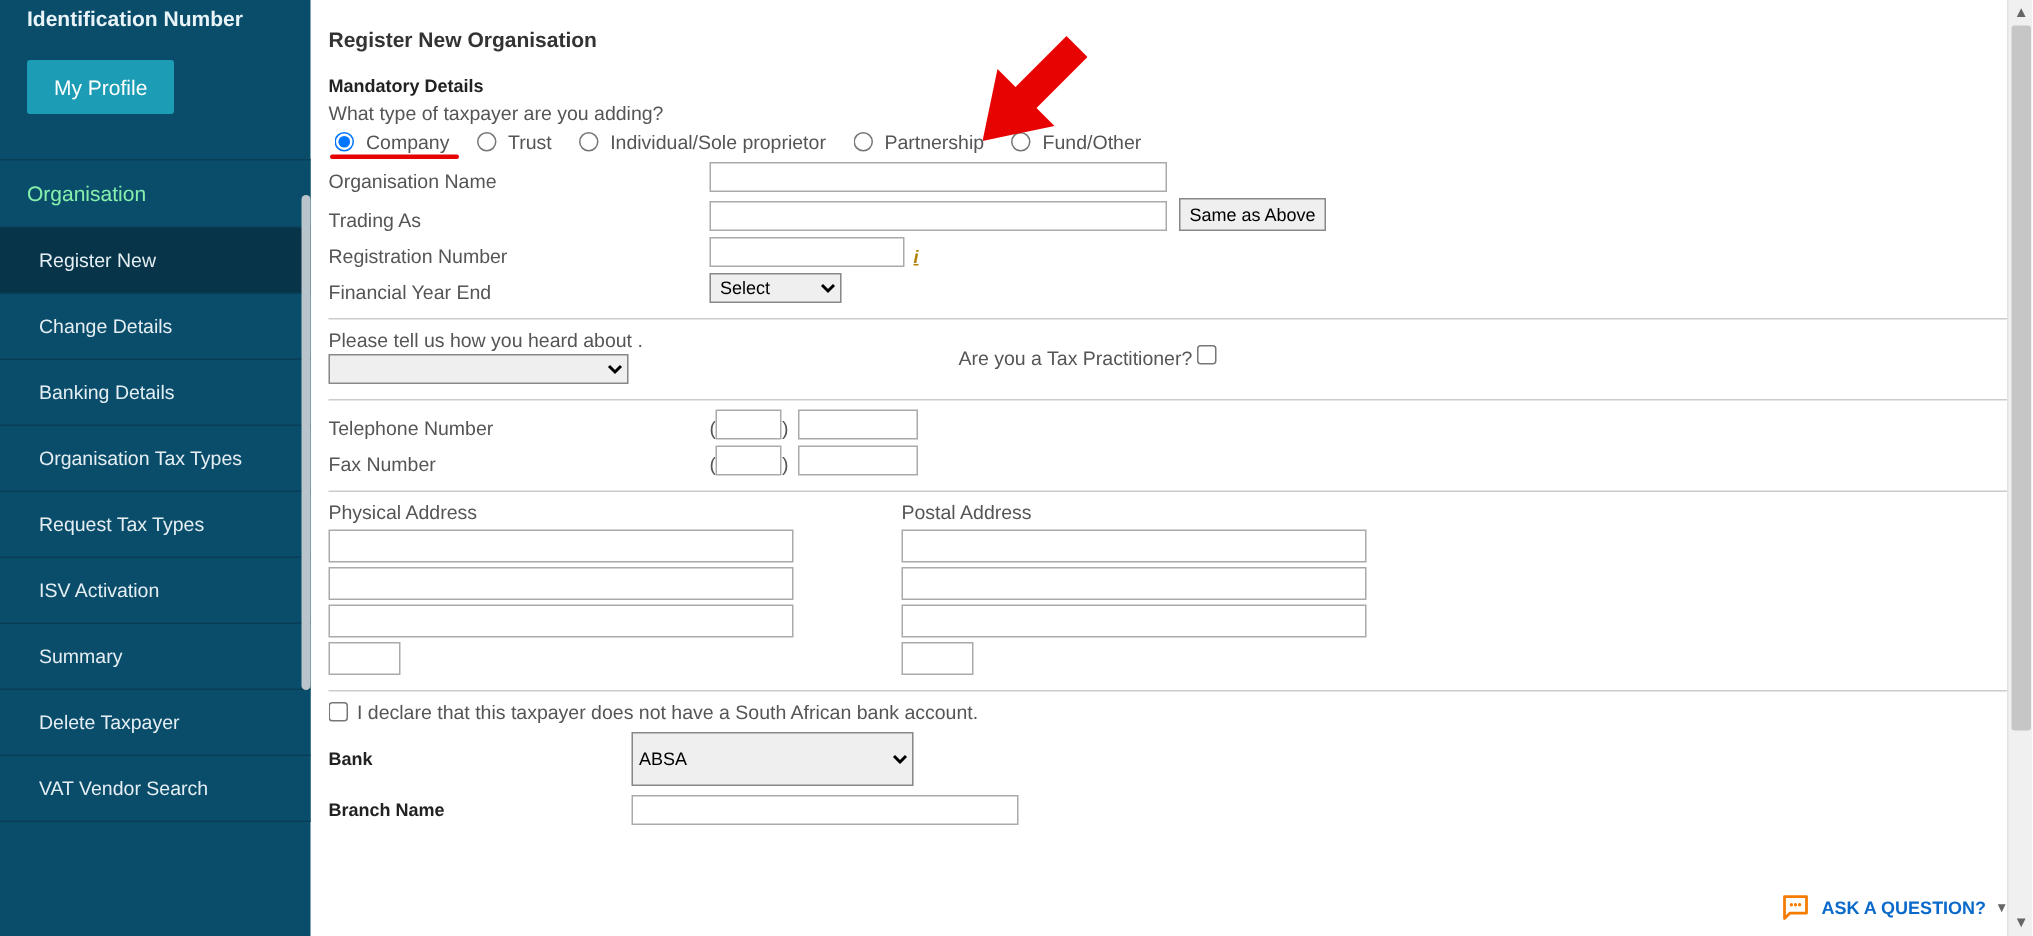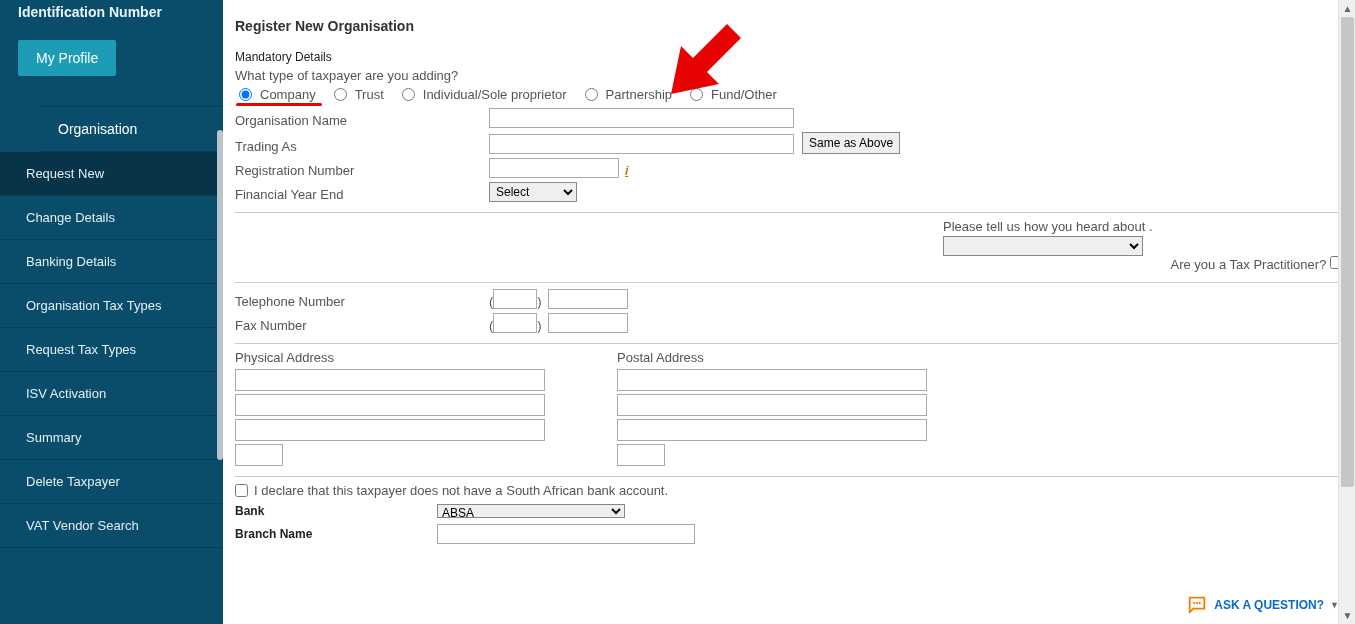--- a/index.html
+++ b/index.html
@@ -11,21 +11,21 @@
       width: 1355px;
       height: 624px;
       overflow: hidden;
       position: relative;
     }
     .page-wrap {
       display: flex;
       height: 624px;
     }
     .sidebar {
-      width: 223px;
+      width: 207px;
       background: #0a4d6b;
       color: #fff;
       flex-shrink: 0;
       position: relative;
     }
     .sidebar-top {
       padding: 0 18px 0 18px;
     }
     .id-number {
       font-weight: bold;
@@ -40,25 +40,24 @@
       padding: 10px 18px;
       font-size: 14px;
       cursor: pointer;
       margin-top: 12px;
       margin-bottom: 30px;
       border-radius: 2px;
     }
     .sidebar-section-title {
       padding: 14px 18px;
       background: #0a4d6b;
-      color: #ffffff;
+      color: #86efac;
       font-size: 14px;
       border-top: 1px solid #083e56;
       border-bottom: 1px solid #083e56;
-      margin-left: 40px;
     }
     .sidebar-item {
       padding: 14px 26px;
       background: #0a4d6b;
       color: #e4eef3;
       font-size: 13px;
       border-bottom: 1px solid #083e56;
       cursor: pointer;
     }
     .sidebar-item.active {
@@ -80,21 +79,21 @@
       position: relative;
       overflow: hidden;
     }
     .page-title {
       font-weight: bold;
       color: #333;
       font-size: 14px;
       margin: 10px 0 16px 0;
     }
     .section-label {
-      font-weight: normal;
+      font-weight: bold;
       font-size: 12px;
       color: #222;
       margin-bottom: 4px;
     }
     .question-text {
       color: #555;
       margin-bottom: 4px;
     }
     .radio-row {
       display: flex;
@@ -166,22 +165,21 @@
       padding: 0 2px;
     }
 
     .hr-line {
       border: none;
       border-top: 1px solid #ccc;
       margin: 10px 0 6px 0;
     }
     .heard-row {
       display: flex;
-      align-items: flex-end;
-      flex-direction: column;
+      align-items: center;
     }
     .heard-left {
       width: 400px;
     }
     .heard-left .form-label { width: auto; margin-bottom: 2px; display: block; }
     .practitioner {
       margin-left: 20px;
       color: #555;
     }
     .phone-row input.code { width: 44px; height: 20px; border: 1px solid #aaa; }
@@ -200,21 +198,21 @@
 
     .declare-row {
       display: flex;
       align-items: center;
       color: #555;
       gap: 6px;
       margin-top: 4px;
     }
     .bank-label { width: 202px; font-weight: bold; font-size: 12px; color: #222; }
     .bank-row { display: flex; align-items: center; margin-top: 6px; }
-    .bank-select { width: 188px; height: 14px; border: 1px solid #888; background: #efefef; font-size: 12px; }
+    .bank-select { width: 188px; height: 36px; border: 1px solid #888; background: #efefef; font-size: 12px; }
     .bank-input { width: 258px; height: 20px; border: 1px solid #aaa; }
 
     .arrow {
       position: absolute;
       top: 24px;
       left: 448px;
       pointer-events: none;
     }
 
     .ask-question {
@@ -266,21 +264,21 @@
 </head>
 <body>
 
 <div class="page-wrap">
   <div class="sidebar">
     <div class="sidebar-top">
       <div class="id-number">Identification Number</div>
       <button class="my-profile-btn">My Profile</button>
     </div>
     <div class="sidebar-section-title">Organisation</div>
-    <div class="sidebar-item active"><span>Request New</span></div>
+    <div class="sidebar-item active"><span>Register New</span></div>
     <div class="sidebar-item"><span>Change Details</span></div>
     <div class="sidebar-item"><span>Banking Details</span></div>
     <div class="sidebar-item"><span>Organisation Tax Types</span></div>
     <div class="sidebar-item"><span>Request Tax Types</span></div>
     <div class="sidebar-item"><span>ISV Activation</span></div>
     <div class="sidebar-item"><span>Summary</span></div>
     <div class="sidebar-item"><span>Delete Taxpayer</span></div>
     <div class="sidebar-item"><span>VAT Vendor Search</span></div>
     <div class="sidebar-scroll-marker"></div>
   </div>

